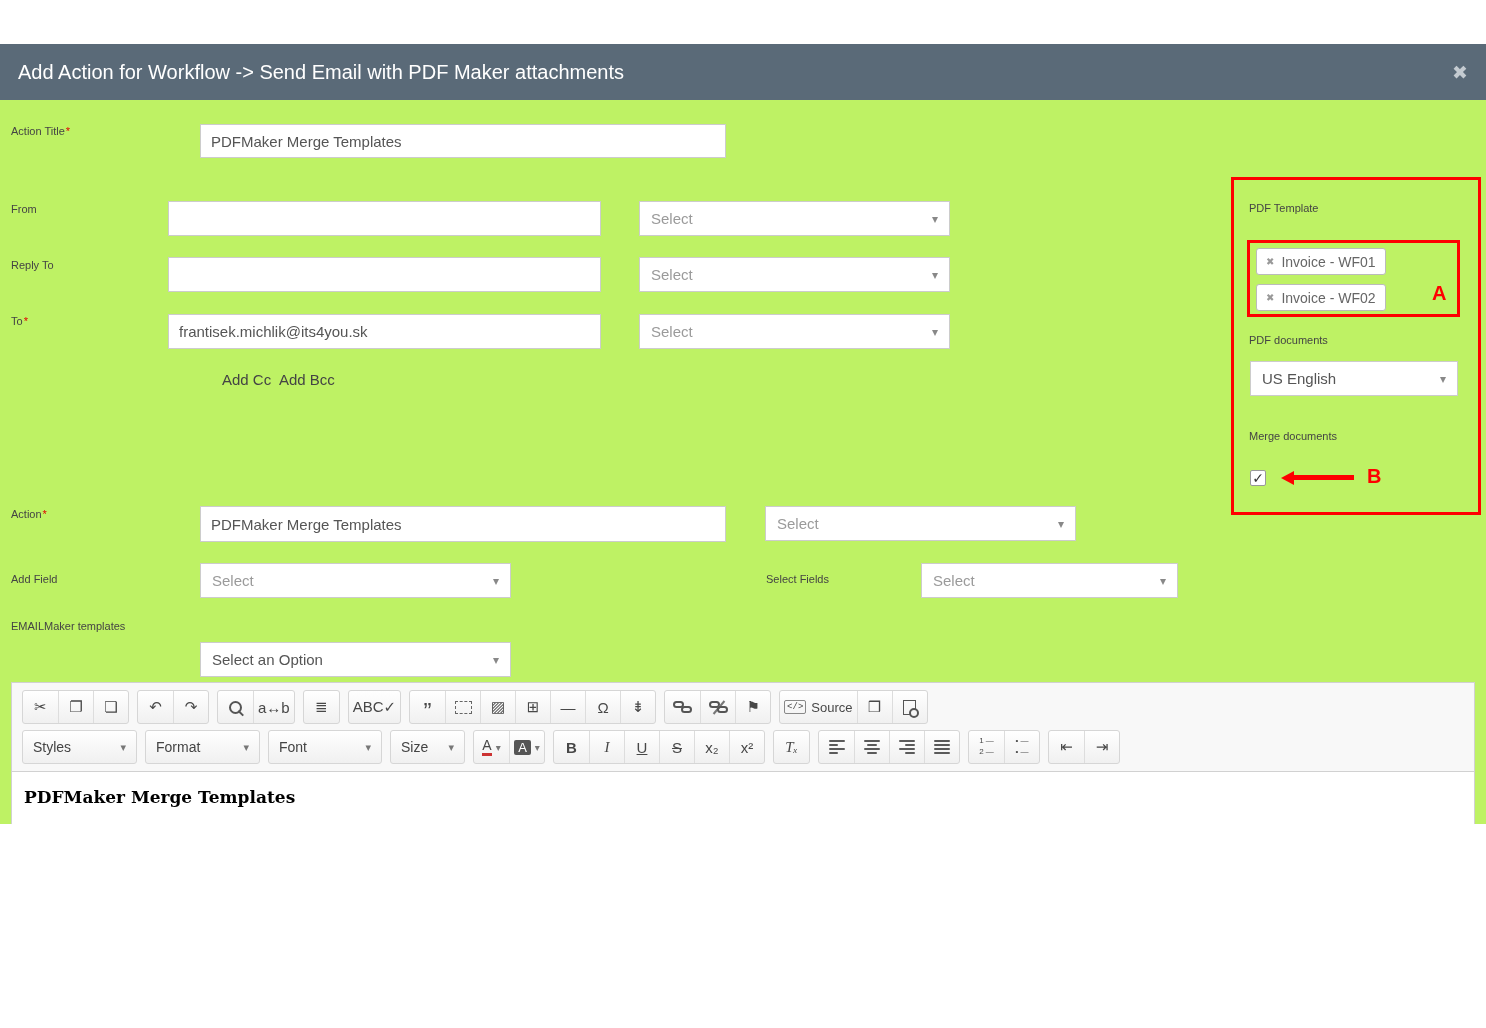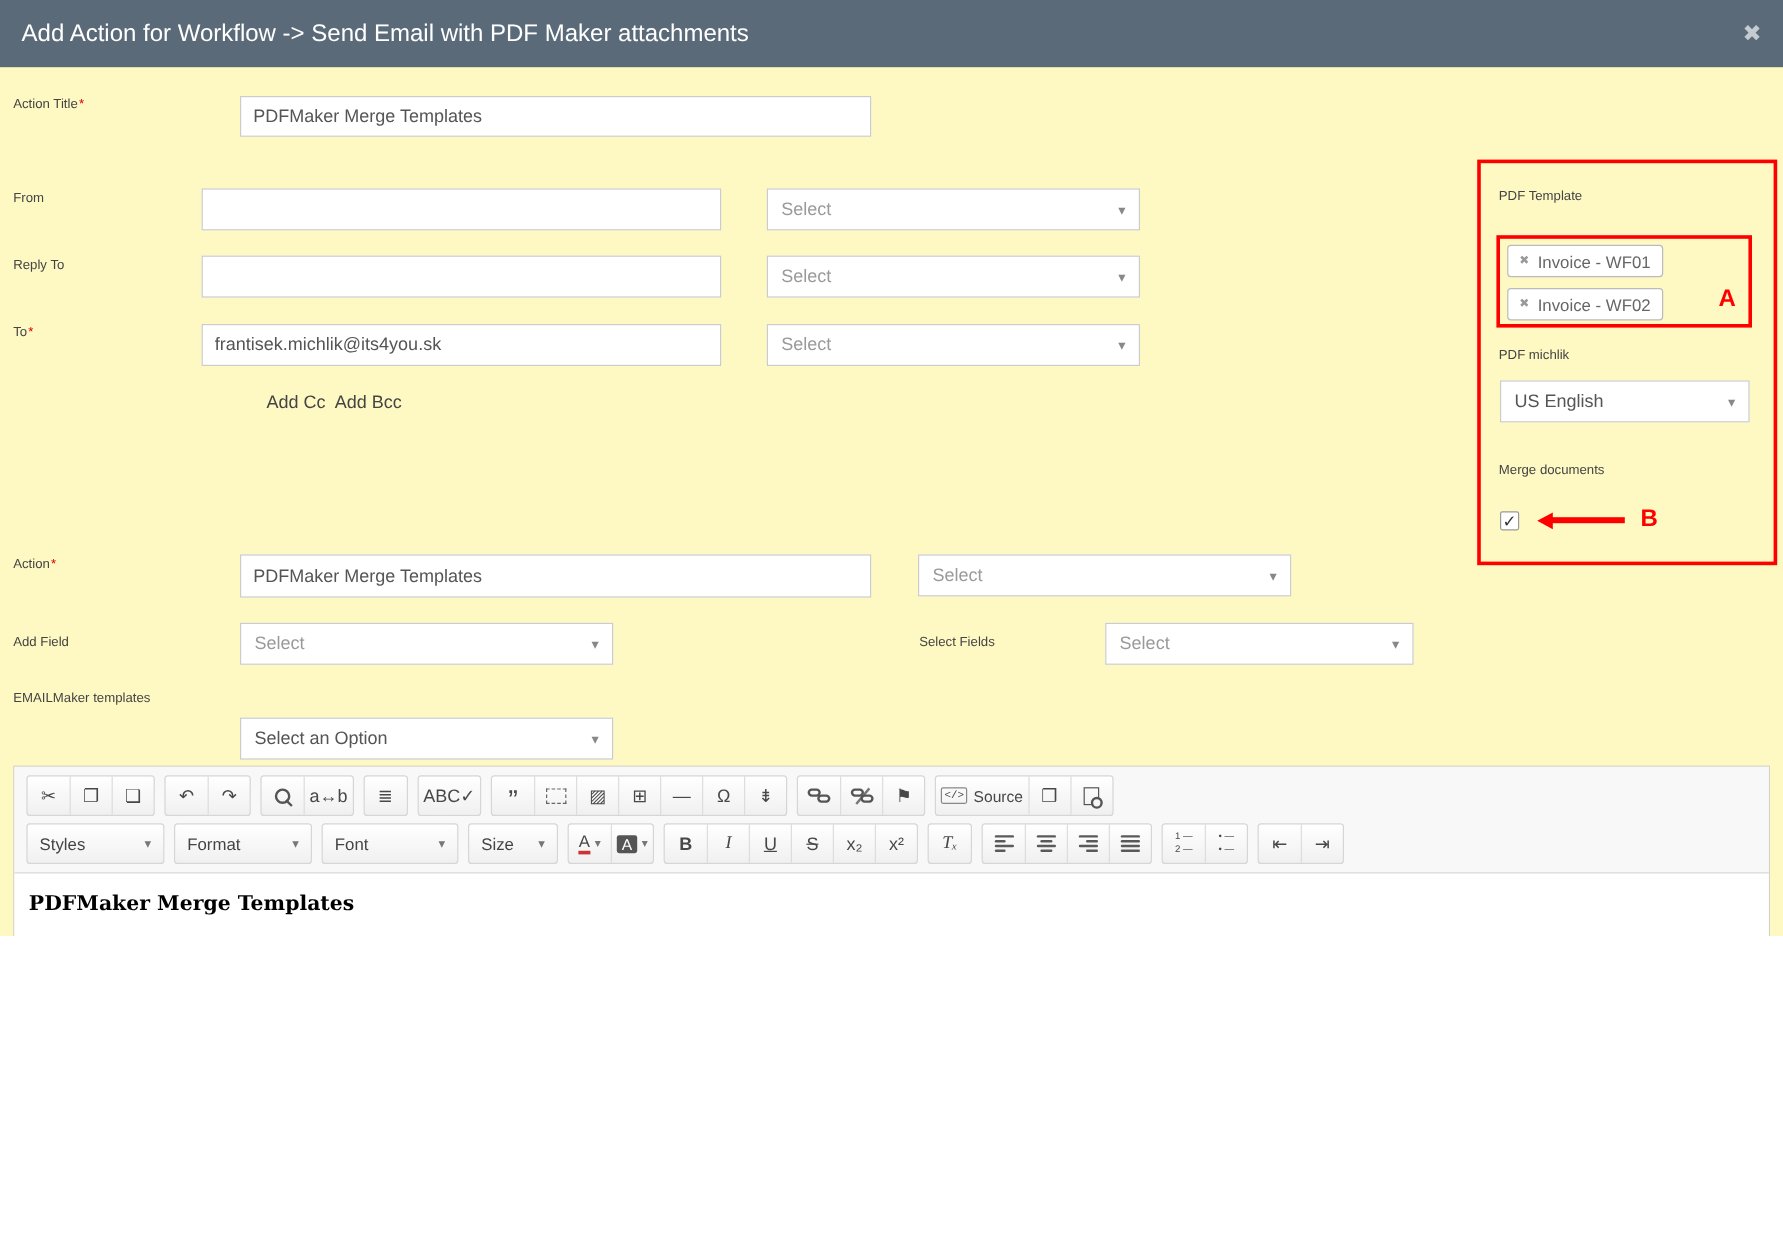--- a/index.html
+++ b/index.html
@@ -1,17 +1,17 @@
 <!DOCTYPE html>
 <html style="--header-bg: #5a6a78; --annotation-red: #ff0000;"><head>
 <meta charset="utf-8">
 <style>
   html,body{margin:0;padding:0;background:#fff;}
-  .page{position:relative;width:1486px;height:780px;background:#fef9c3;overflow:hidden;
-        font-family:"Liberation Sans","DejaVu Sans",sans-serif;color:#444;}
+  .page{position:relative;width:1486px;height:780px;background:#bef264;overflow:hidden;
+        font-family:"Liberation Sans","DejaVu Sans",sans-serif;color:#444;margin-top:44px;}
   
   .hdr{position:absolute;left:0;top:0;width:100%;height:56px;background:var(--header-bg,#5a6a78);
        display:flex;align-items:center;box-sizing:border-box;padding:0 18px;}
   .hdr-title{color:#fff;font-size:20px;}
   .hdr-close{margin-left:auto;color:#c4cbd1;font-size:19px;cursor:pointer;}
   
   .lbl{position:absolute;font-size:11px;color:#444;}
   .req{color:#e00000;margin-left:1px;}
   .inp{position:absolute;height:34px;border:1px solid #ccc;background:#fff;font-size:15px;color:#555;
        padding:0 10px;box-sizing:border-box;font-family:inherit;outline:none;}
@@ -127,21 +127,21 @@
   <div class="chip" style="left:1256px;top:204px">
     <span class="chip-x">✖</span>
     <span>Invoice - WF01</span>
   </div>
   <div class="chip" style="left:1256px;top:240px">
     <span class="chip-x">✖</span>
     <span>Invoice - WF02</span>
   </div>
   <div class="ann" style="left:1432px;top:238px">A</div>
 
-  <div class="lbl" style="left:1249px;top:290px">PDF michlik</div>
+  <div class="lbl" style="left:1249px;top:290px">PDF documents</div>
   <div class="sel filled" style="left:1250px;top:317px;width:208px">
     <span class="val">US English</span>
     <span class="caret">▾</span>
   </div>
 
   <div class="lbl" style="left:1249px;top:386px">Merge documents</div>
   <div class="cb" style="left:1250px;top:426px">
     <span>✓</span>
   </div>
   <div class="arrow-head" style="left:1281px;top:427px"></div>

